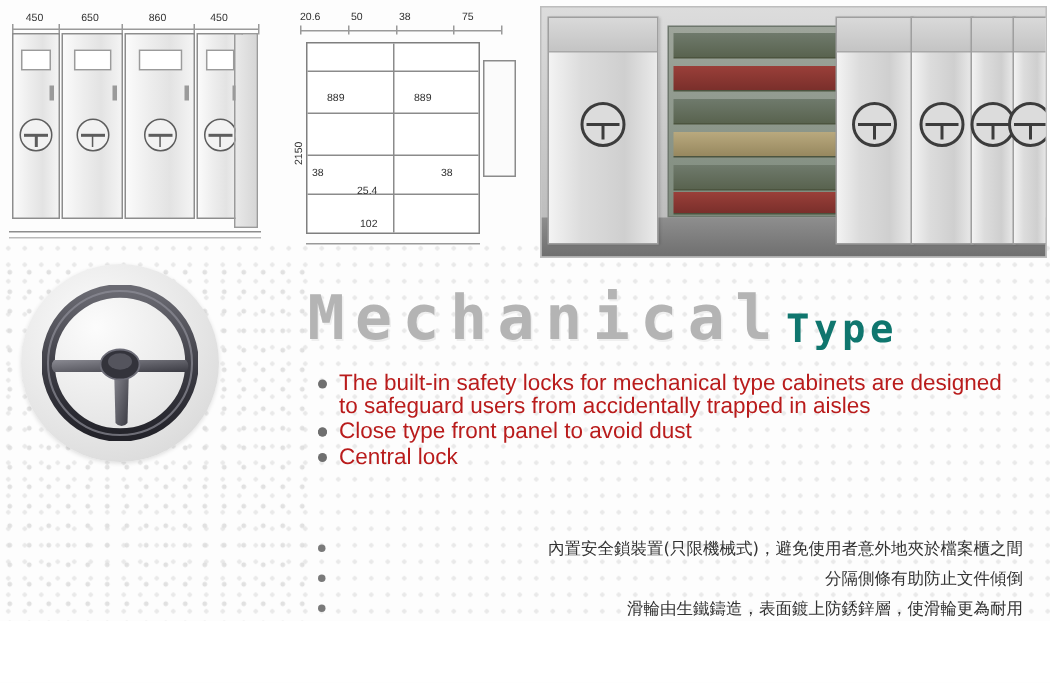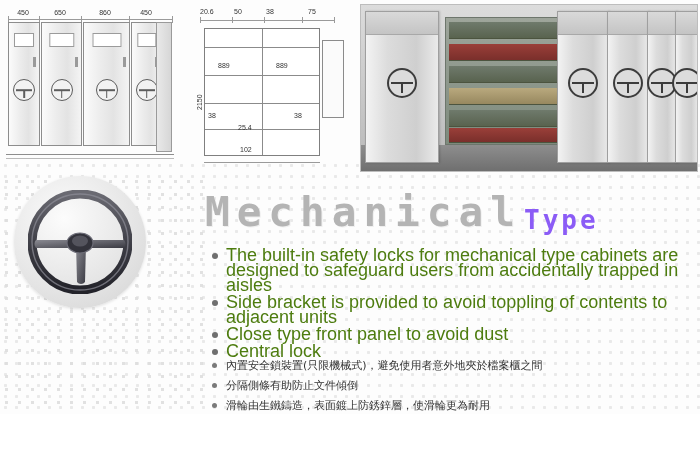--- a/index.html
+++ b/index.html
@@ -163,38 +163,39 @@
   .title{
     position:absolute;left:205px;top:188px;
     font-family:"DejaVu Sans Mono", monospace;
     font-size:41px;letter-spacing:7px;color:#b4b4b4;
     font-weight:700;
     text-shadow:1px 1px 0 #efefef;
   }
   .title-sub{
     position:absolute;left:524px;top:205px;
     font-family:"DejaVu Sans Mono", monospace;
-    font-size:26px;letter-spacing:3px;color:#8b5cf6;font-weight:700;
+    font-size:26px;letter-spacing:3px;color:#0f766e;font-weight:700;
   }
 
   
   .list-en{position:absolute;left:212px;top:248px;width:470px;}
   .list-zh{position:absolute;left:212px;top:358px;width:470px;}
   .bullet{
     position:relative;padding-left:14px;margin-bottom:2px;
-    font-size:18px;color:#4d7c0f;line-height:15px;
+    font-size:15px;color:#b91c1c;line-height:15px;
   }
   .bullet .dot{
     position:absolute;left:0;top:5px;width:6px;height:6px;border-radius:50%;
     background:#6f6f6f;
   }
   .list-zh .bullet{
     font-size:11px;line-height:15px;color:#333;
     font-family:"DejaVu Sans", sans-serif;
     margin-bottom:5px;
+    text-align:right;
   }
   .list-zh .bullet .dot{width:5px;height:5px;top:5px;background:#7a7a7a;}
 </style>
 </head>
 <body>
 
 <div class="page">
 
   <div class="dot-bg"></div>
   <div class="dot-bg2"></div>
@@ -335,21 +336,20 @@
   <div class="title">Mechanical</div>
   <div class="title-sub">Type</div>
 
   <div class="list-en">
     <div class="bullet">
       <span class="dot"></span>
       <span>The built-in safety locks for mechanical type cabinets are designed to safeguard users from accidentally trapped in aisles</span>
     </div>
     <div class="bullet">
       <span class="dot"></span>
-      <span>Side bracket is provided to avoid toppling of contents to adjacent units</span>
     </div>
     <div class="bullet">
       <span class="dot"></span>
       <span>Close type front panel to avoid dust</span>
     </div>
     <div class="bullet">
       <span class="dot"></span>
       <span>Central lock</span>
     </div>
   </div>

